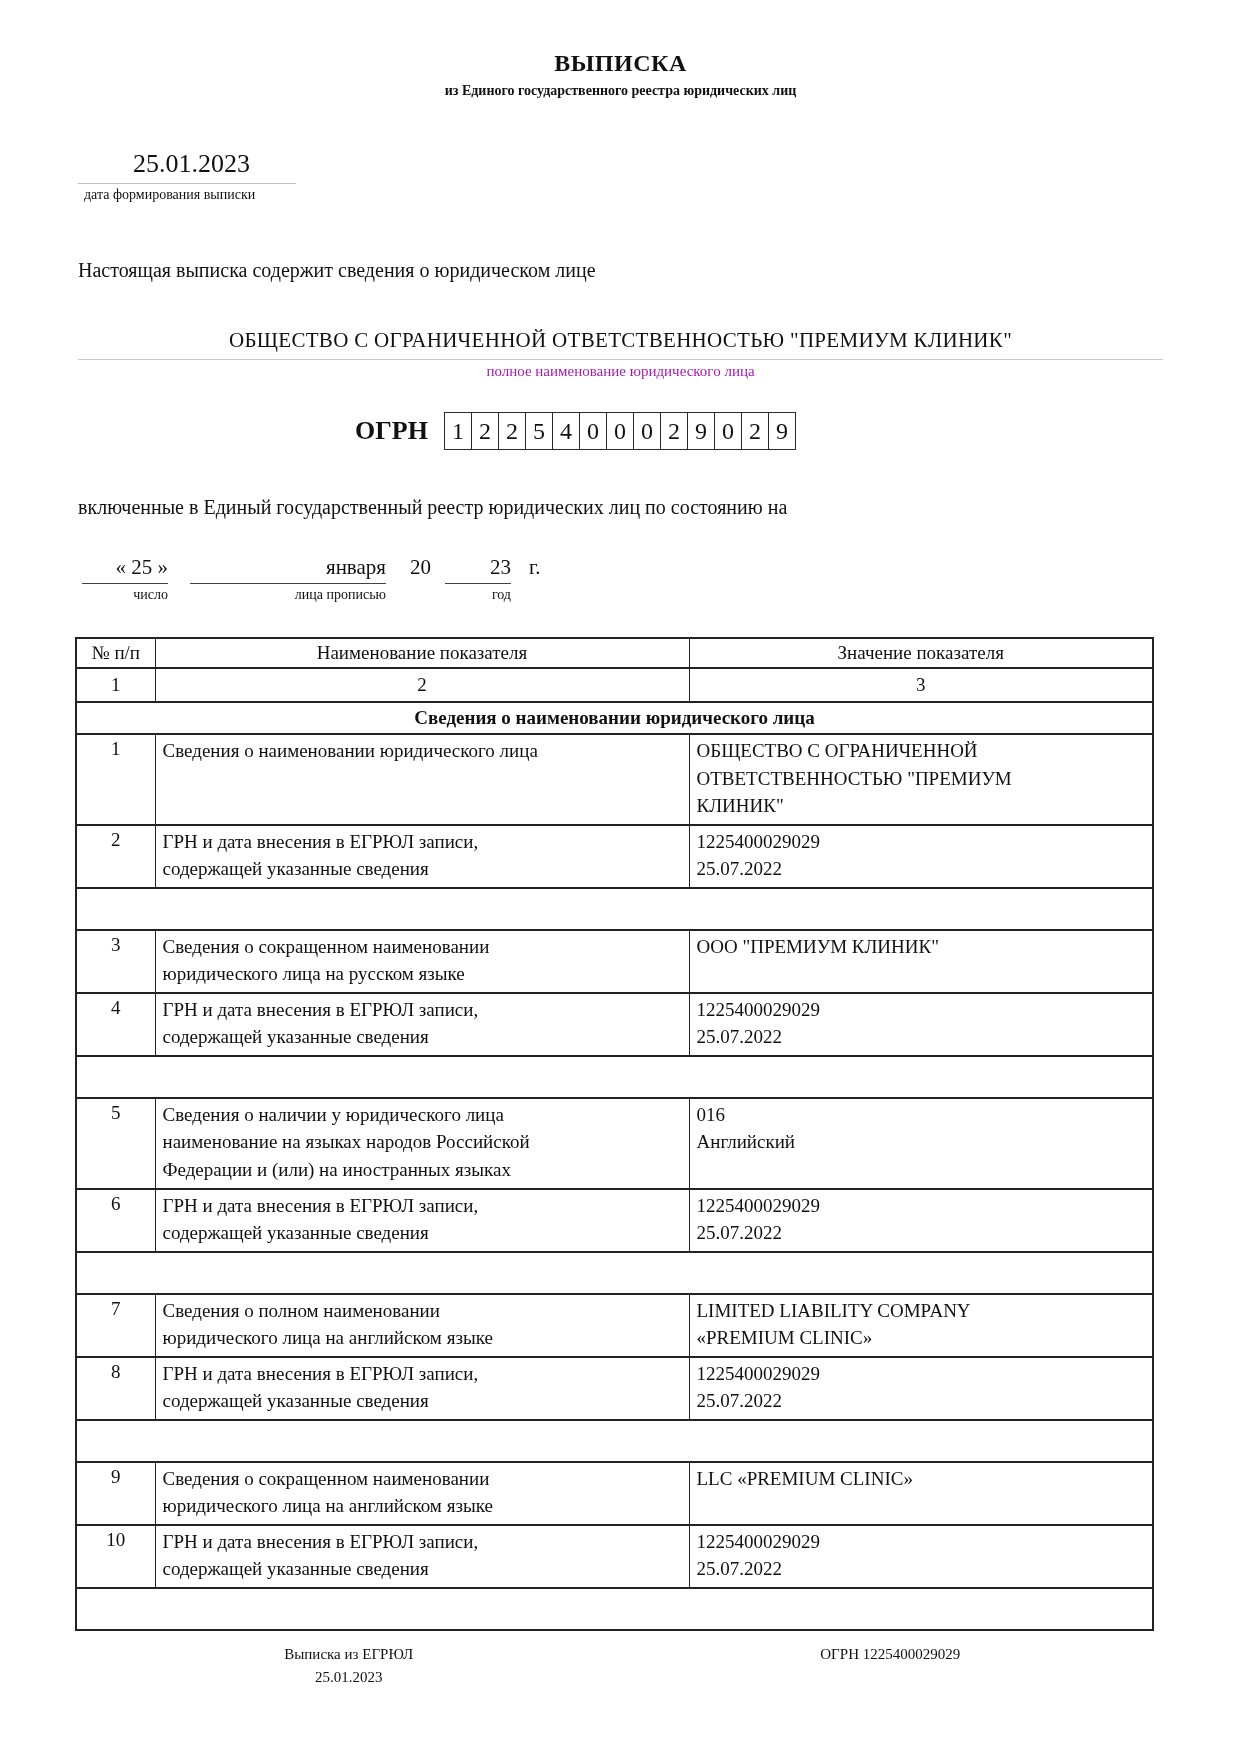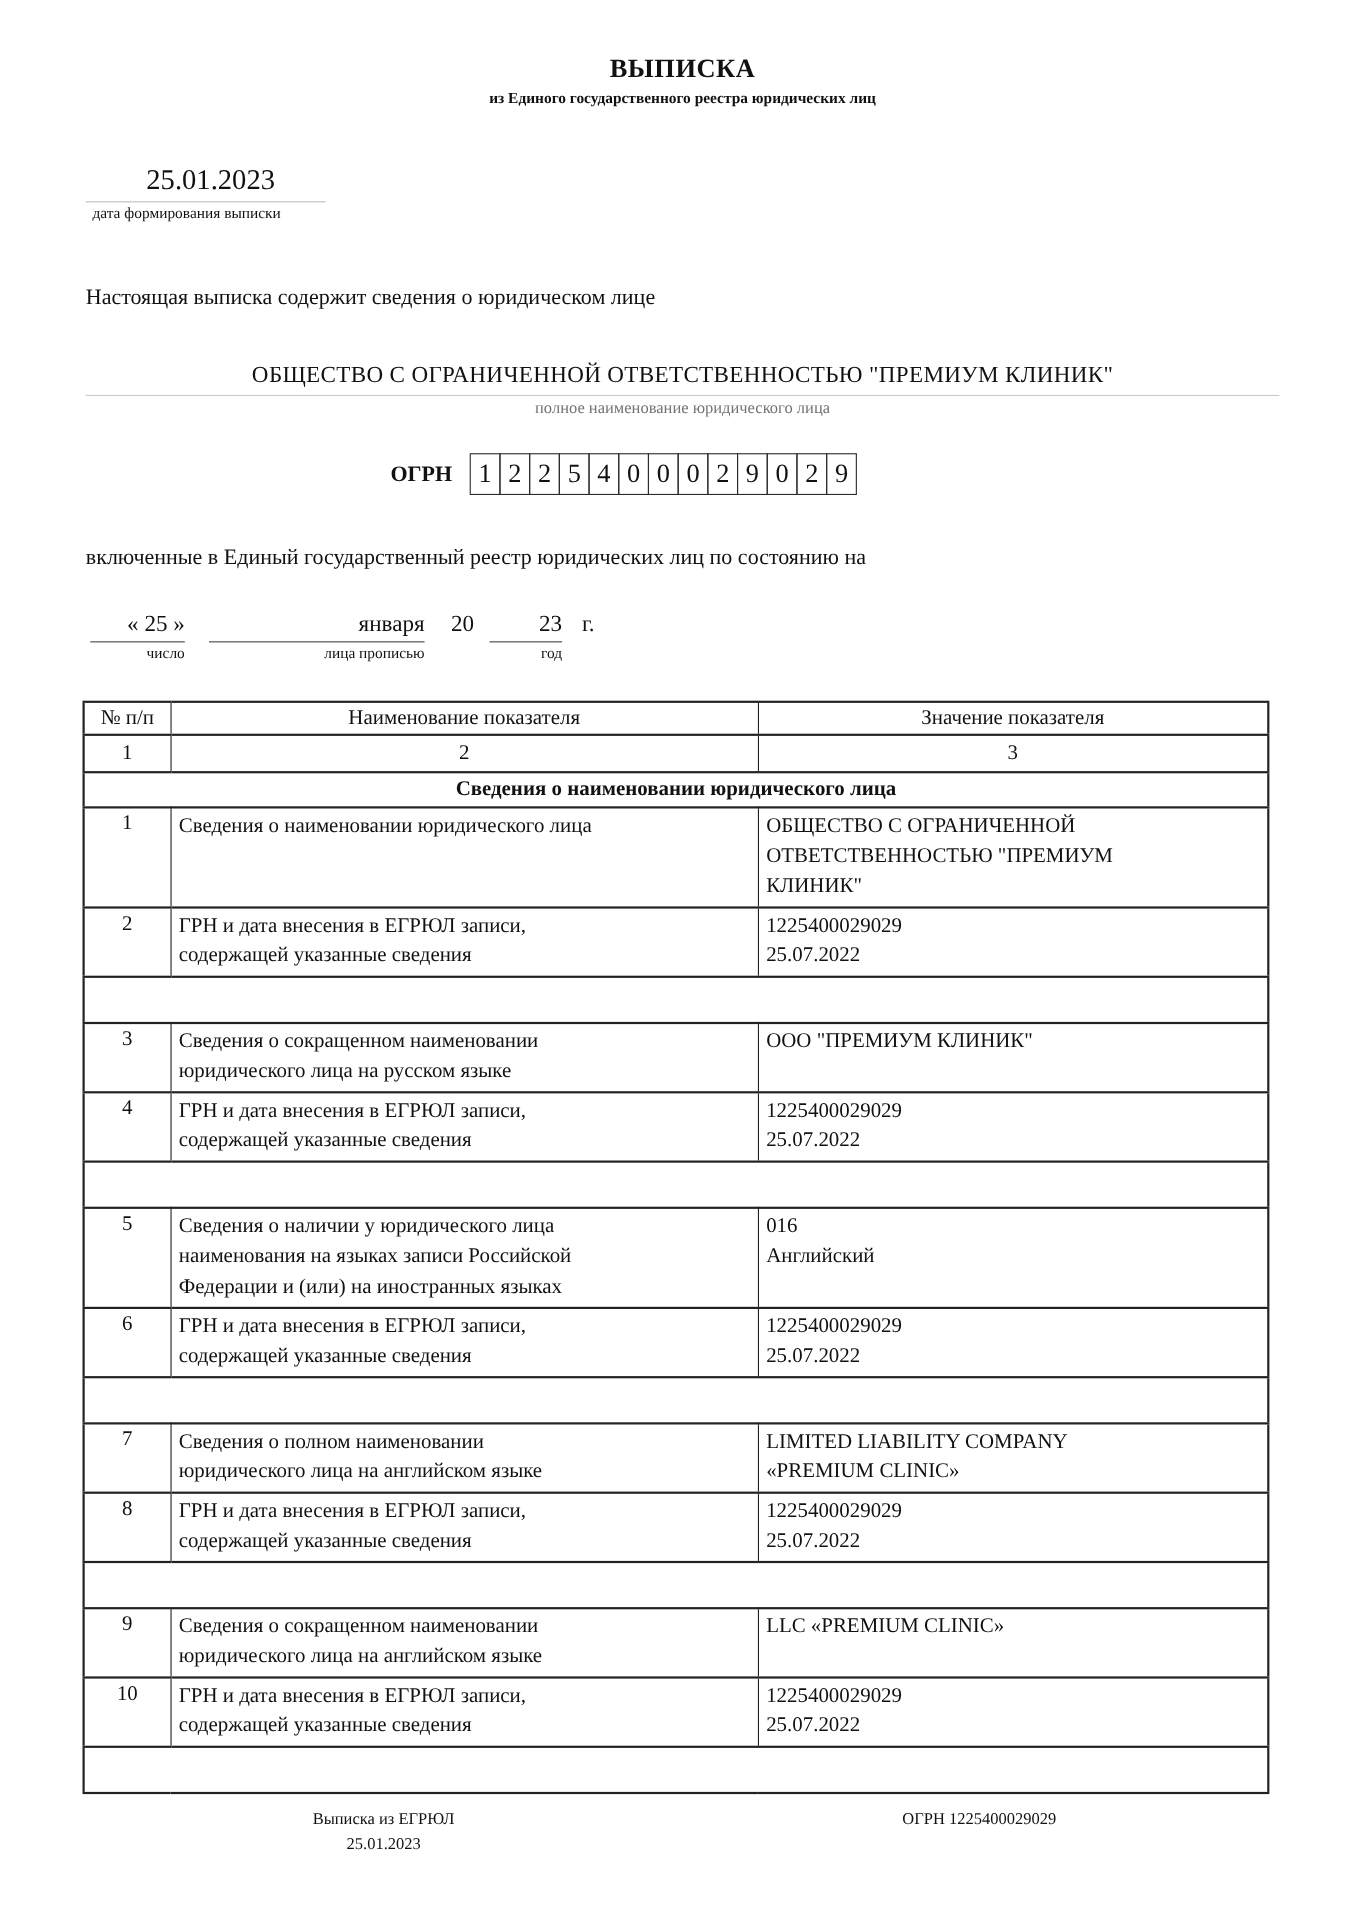--- a/index.html
+++ b/index.html
@@ -27,25 +27,25 @@
   .fd-line { width: 218px; border-bottom: 1px solid #bdbdbd; margin-top: 4px; }
   .fd-label { font-size: 14px; margin-top: 3px; padding-left: 6px; }
 
   
   .intro { margin-top: 56px; font-size: 20px; }
 
   
   .company-block { margin-top: 46px; text-align: center; }
   .company-name { font-size: 21px; letter-spacing: 0.3px; }
   .company-line { border-bottom: 1px solid #c9c9c9; margin-top: 6px; }
-  .company-caption { font-size: 15px; margin-top: 3px; color: #737373; }
+  .company-caption { font-size: 15px; margin-top: 3px; color: #a21caf; }
 
   
   .ogrn-row { margin-top: 32px; margin-left: 277px; display: flex; align-items: center; }
-  .ogrn-label { font-size: 20px; font-weight: bold; margin-right: 16px; }
+  .ogrn-label { font-size: 26px; font-weight: bold; margin-right: 16px; }
   .ogrn-boxes { display: inline-flex; }
   .obox {
     width: 28px; height: 38px;
     border: 1px solid #2b2b2b;
     margin-left: -1px;
     display: inline-flex; align-items: center; justify-content: center;
     font-size: 24px;
   }
   .obox:first-child { margin-left: 0; }
 
@@ -216,21 +216,21 @@
 содержащей указанные сведения</td>
           <td class="c-value">1225400029029
 25.07.2022</td>
         </tr>
         <tr class="spacer">
           <td colspan="3"></td>
         </tr>
         <tr>
           <td class="c-num">5</td>
           <td class="c-name">Сведения о наличии у юридического лица
-наименования на языках записи Российской
+наименование на языках народов Российской
 Федерации и (или) на иностранных языках</td>
           <td class="c-value">016
 Английский</td>
         </tr>
         <tr>
           <td class="c-num">6</td>
           <td class="c-name">ГРН и дата внесения в ЕГРЮЛ записи,
 содержащей указанные сведения</td>
           <td class="c-value">1225400029029
 25.07.2022</td>

